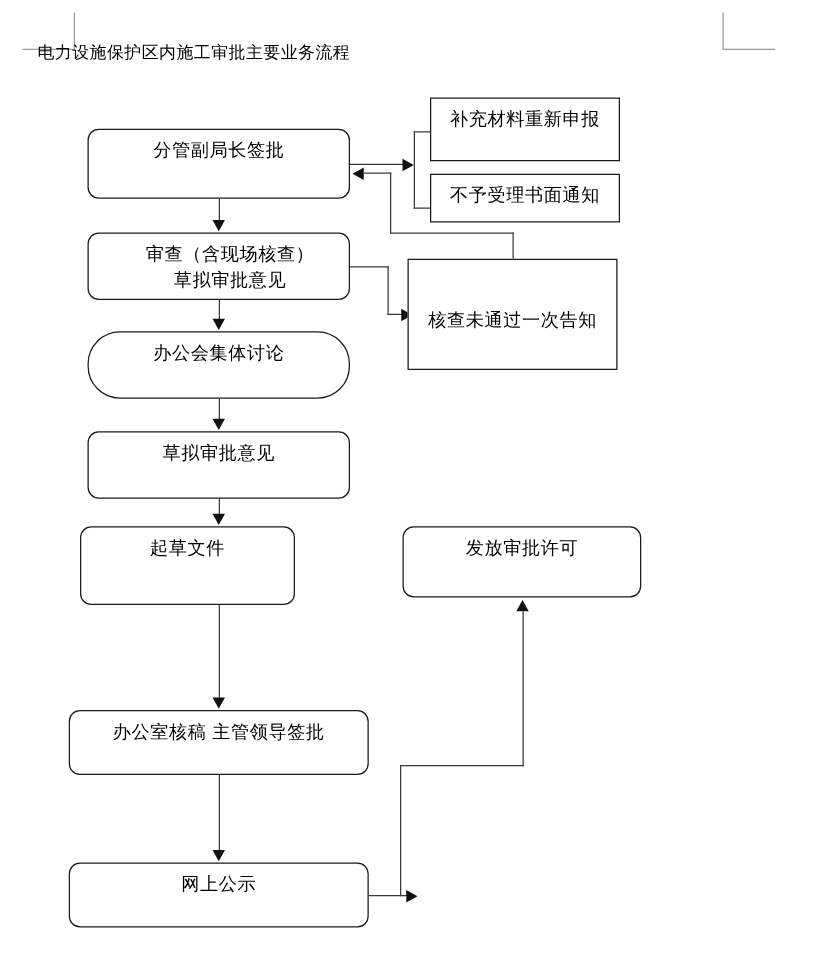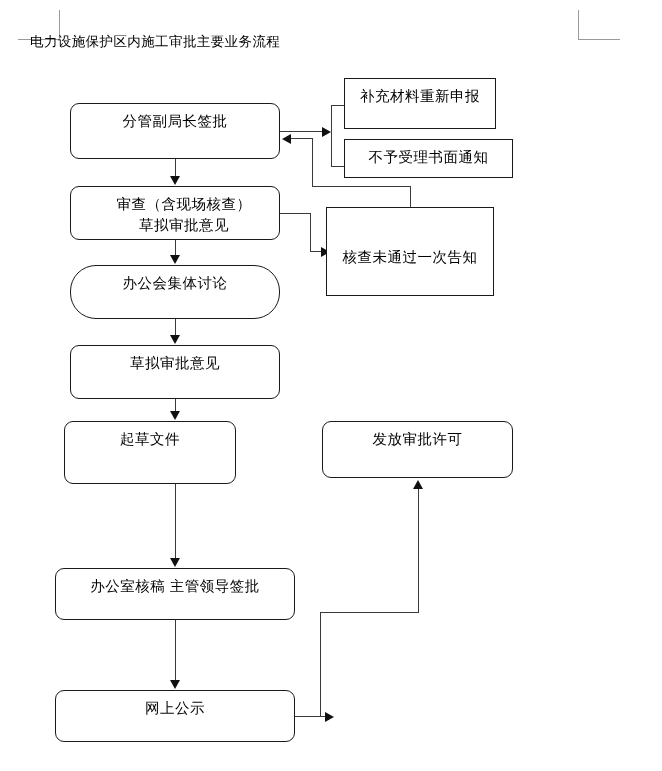--- a/index.html
+++ b/index.html
@@ -169,21 +169,21 @@
   <div class="arrow up" style="left:413px; top:480px;"></div>
 
   <div class="node rounded" style="left:70px; top:103px; width:210px; height:56px;">
     <span>分管副局长签批</span>
   </div>
 
   <div class="node sharp" style="left:344px; top:78px; width:152px; height:51px;">
     <span>补充材料重新申报</span>
   </div>
 
-  <div class="node sharp" style="left:344px; top:139px; width:169px; height:39px;">
+  <div class="node sharp" style="left:344px; top:139px; width:152px; height:39px;">
     <span>不予受理书面通知</span>
   </div>
 
   <div class="node rounded" style="left:70px; top:186px; width:210px; height:54px;padding-left:18px;">
     <span>审查（含现场核查）
 草拟审批意见</span>
   </div>
 
   <div class="node sharp mid" style="left:326px; top:207px; width:168px; height:89px;">
     <span>核查未通过一次告知</span>

